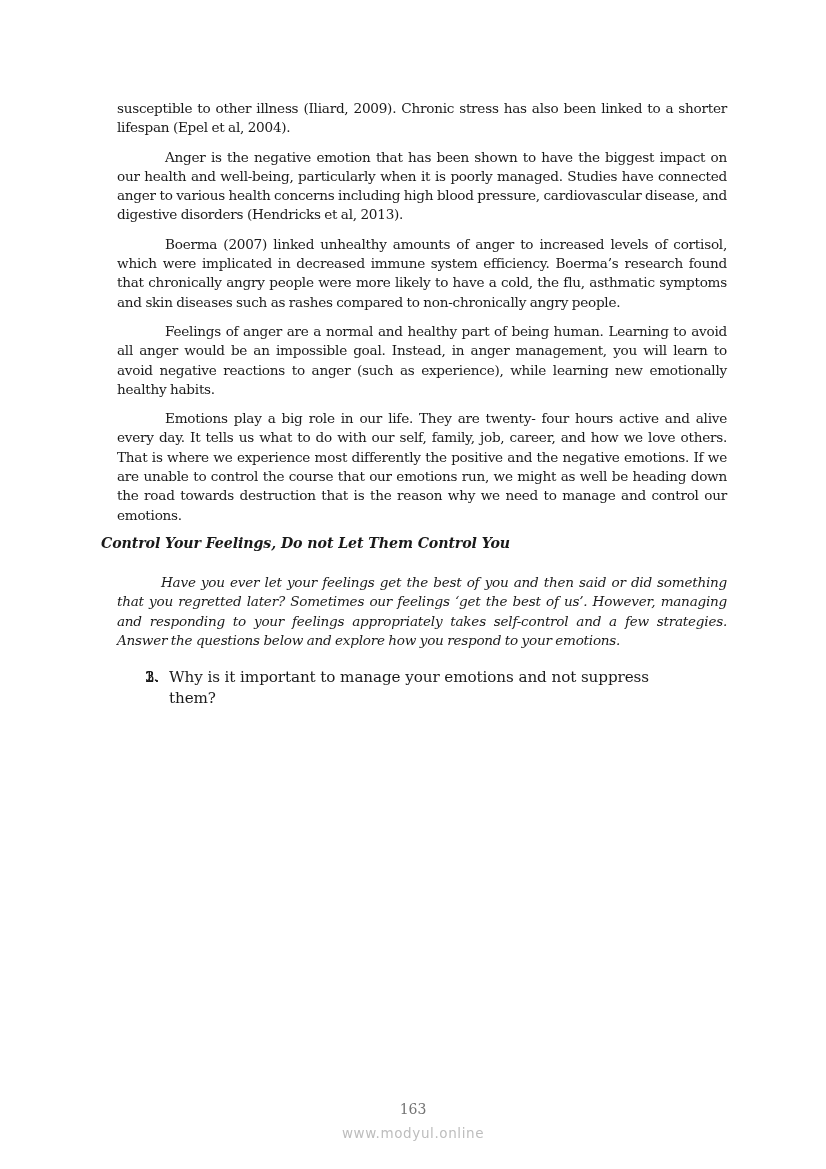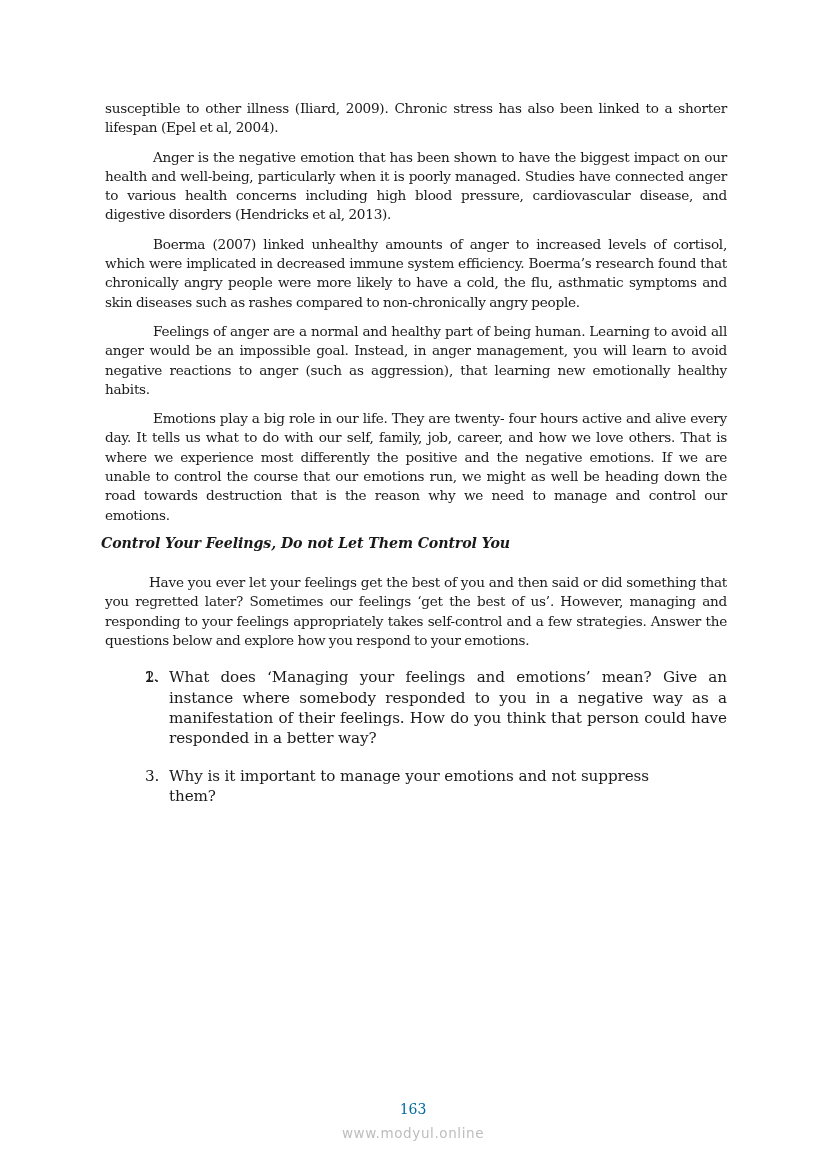--- a/index.html
+++ b/index.html
@@ -1,58 +1,57 @@
 <!DOCTYPE html>
 <html><head>
 <meta charset="utf-8">
 <style>
   html, body { margin: 0; padding: 0; background: #ffffff; }
   body { width: 826px; height: 1169px; position: relative; overflow: hidden;
          font-family: "DejaVu Serif", "Liberation Serif", serif; color: #1a1a1a; }
   .page { position: absolute; left: 101px; top: 99px; width: 626px; }
-  .p { font-size: 13.6px; line-height: 19.3px; text-align: justify; margin: 0 0 10px 4px;
+  .p { font-size: 13.6px; line-height: 19.3px; text-align: justify; margin: 0 0 10px 16px;
        letter-spacing: -0.25px; word-spacing: -0.5px; }
   .p.indent { text-indent: 48px; }
-  .p.indent2 { text-indent: 44px; }
+  .p.indent2 { text-indent: 44px; font-style: italic; }
   .h2 { font-family: "DejaVu Sans", "Liberation Sans", sans-serif; font-weight: bold;
         font-size: 18px; margin: 14px 0 17px 0; letter-spacing: 0.2px; }
   .h3 { font-family: "DejaVu Serif", "Liberation Serif", serif; font-weight: bold; font-style: italic;
         font-size: 14.2px; margin: 0 0 22px 0; letter-spacing: -0.1px; }
   ol.q { margin: 16px 0 0 0; padding: 0; list-style: none; }
   ol.q li { position: relative; padding-left: 68px; text-align: justify; }
   ol.q li .num { position: absolute; left: 44px; top: 0; }
   ol.q li.small { font-size: 13.6px; line-height: 19.3px; margin-bottom: 17px; letter-spacing: -0.25px; word-spacing: -0.5px; }
   ol.q li.large { font-size: 15.2px; line-height: 20.4px; margin-bottom: 17px; letter-spacing: -0.1px; }
   ol.q li.left { text-align: left; padding-right: 40px; }
   .footer-num { position: absolute; top: 1101px; left: 0; width: 826px; text-align: center;
-                font-size: 14px; color: #0369a1; }
+                font-size: 14px; color: #737373; }
   .footer-web { position: absolute; top: 1125px; left: 0; width: 826px; text-align: center;
                 font-family: "DejaVu Sans", "Liberation Sans", sans-serif; font-size: 13.5px;
                 color: #bdbdbd; letter-spacing: 0.6px; }
 </style>
 </head>
 <body>
 
 <div class="page">
   <p class="p">susceptible to other illness (Iliard, 2009). Chronic stress has also been linked to a shorter lifespan (Epel et al, 2004).</p>
   <p class="p indent">Anger is the negative emotion that has been shown to have the biggest impact on our health and well-being, particularly when it is poorly managed. Studies have connected anger to various health concerns including high blood pressure, cardiovascular disease, and digestive disorders (Hendricks et al, 2013).</p>
   <p class="p indent">Boerma (2007) linked unhealthy amounts of anger to increased levels of cortisol, which were implicated in decreased immune system efficiency. Boerma’s research found that chronically angry people were more likely to have a cold, the flu, asthmatic symptoms and skin diseases such as rashes compared to non-chronically angry people.</p>
-  <p class="p indent">Feelings of anger are a normal and healthy part of being human. Learning to avoid all anger would be an impossible goal. Instead, in anger management, you will learn to avoid negative reactions to anger (such as aggression), that learning new emotionally healthy habits.</p>
+  <p class="p indent">Feelings of anger are a normal and healthy part of being human. Learning to avoid all anger would be an impossible goal. Instead, in anger management, you will learn to avoid negative reactions to anger (such as experience), while learning new emotionally healthy habits.</p>
   <p class="p indent">Emotions play a big role in our life. They are twenty- four hours active and alive every day.   It tells us what to do with our self, family, job, career, and how we love others. That is where we experience most differently the positive and the negative emotions. If we are unable to control the course that our emotions run, we might as well be heading down the road towards destruction that is the reason why we need to manage and control our emotions.</p>
 
   <div class="h3">Control Your Feelings, Do not Let Them Control You</div>
   <p class="p indent2">Have you ever let your feelings get the best of you and then said or did something that you regretted later? Sometimes our feelings ‘get the best of us’. However, managing and responding to your feelings appropriately takes self-control and a few strategies. Answer the questions below and explore how you respond to your emotions.</p>
 
   <ol class="q">
     <li class="small">
       <span class="num">1.</span>
     </li>
     <li class="large">
       <span class="num">2.</span>
-      <span>What does ‘Managing your feelings and emotions’ mean? Give an instance where somebody responded to you in a negative way as a manifestation of their feelings. How do you think that person could have responded in a better way?</span>
     </li>
     <li class="large left">
       <span class="num">3.</span>
       <span>Why is it important to manage your emotions and not suppress them?</span>
     </li>
   </ol>
 </div>
 
 <div class="footer-num">163</div>
 <div class="footer-web">www.modyul.online</div>

